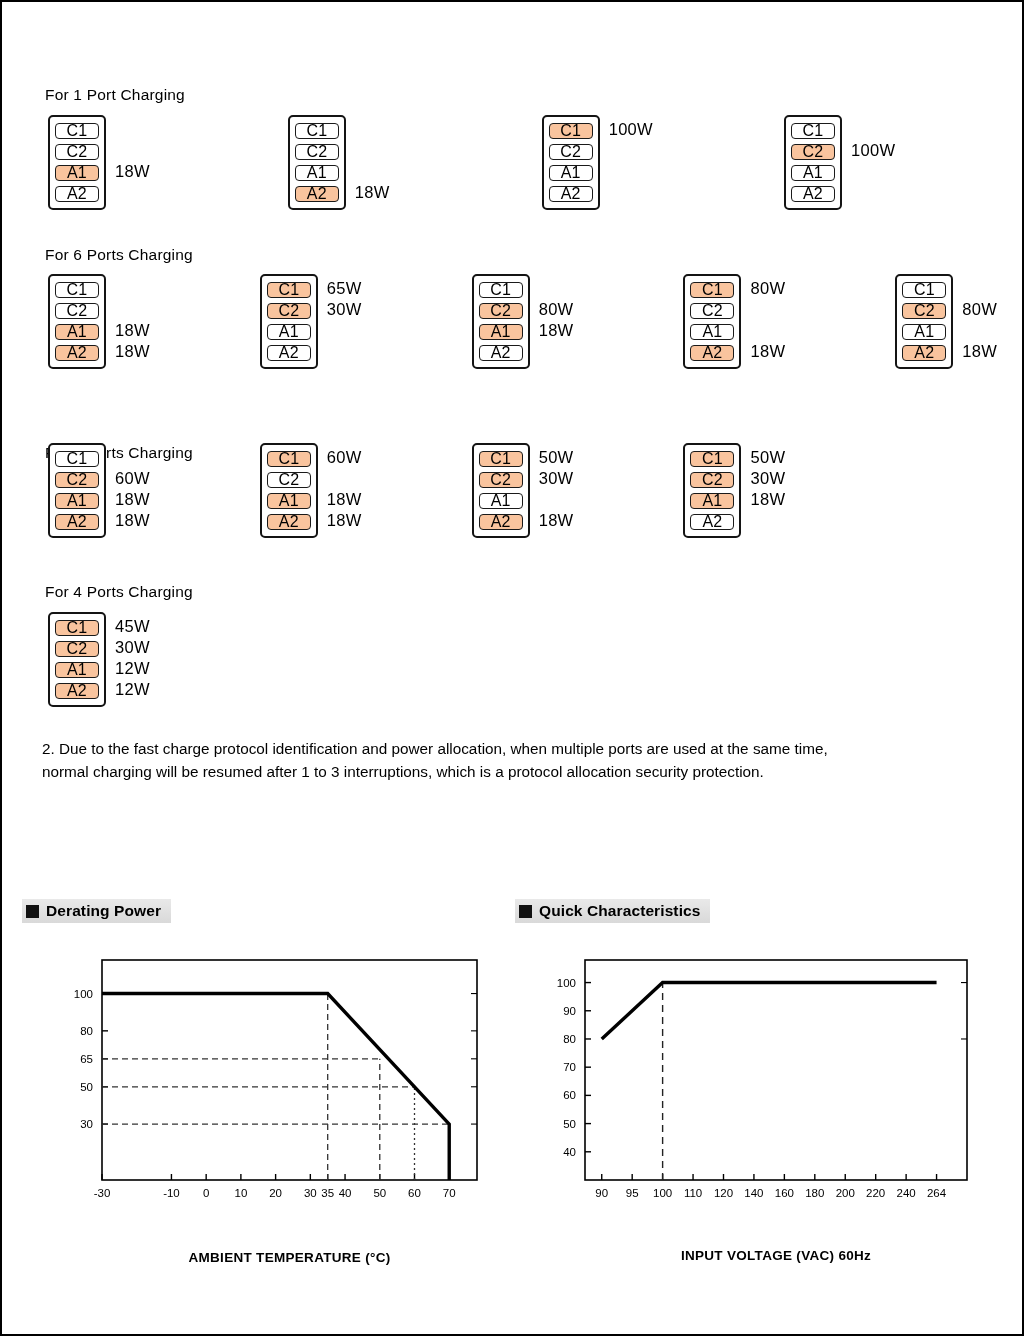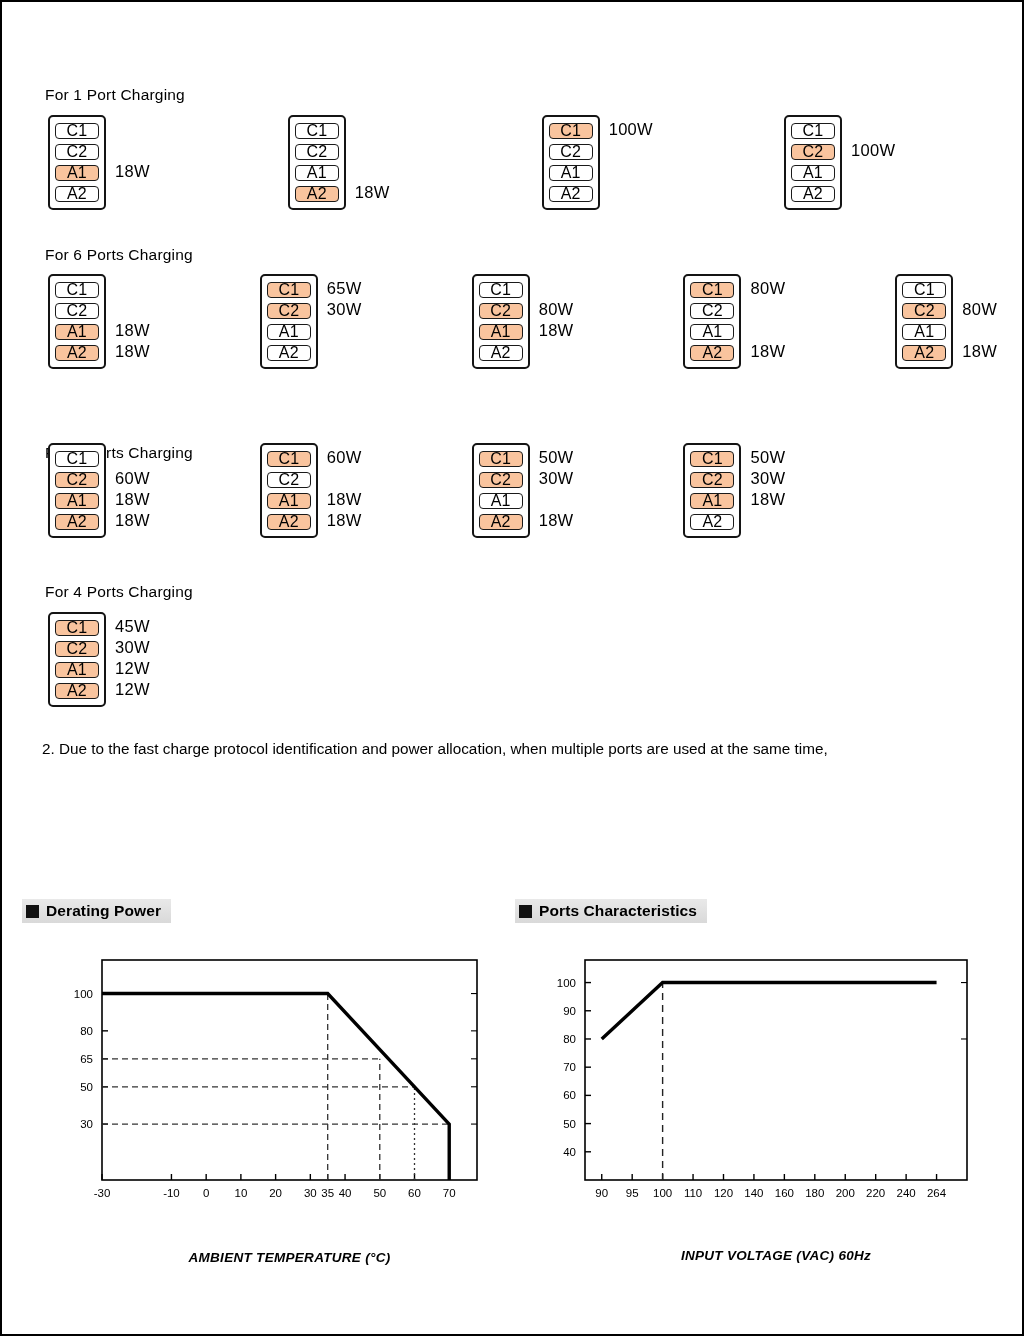--- a/index.html
+++ b/index.html
@@ -80,21 +80,21 @@
 
   
   .notes{font-size:15.3px;line-height:1.52;}
   .notes div{white-space:nowrap;}
 
   
   .chart-wrap{position:relative;}
   .axis-x-title{
     position:absolute;
     font-size:13.5px;font-weight:bold;letter-spacing:.3px;
-    white-space:nowrap;text-align:center;font-style:italic;
+    white-space:nowrap;text-align:center;
   }
   svg{display:block;}
   .tick-lbl{font-family:"Liberation Sans",sans-serif;font-size:11.5px;fill:#000;}
 </style>
 </head>
 <body>
 
 <div class="page">
 
 
@@ -313,20 +313,21 @@
             <div class="w">30W</div>
             <div class="w">12W</div>
             <div class="w">12W</div>
           </div>
         </div>
       </div>
     </div>
 
   <div class="notes" style="position:absolute;left:40px;top:735px;">
     <div>2. Due to the fast charge protocol identification and power allocation, when multiple ports are used at the same time,</div>
+    <div>    normal charging will be resumed after 1 to 3 interruptions, which is a protocol allocation security protection.</div>
   </div>
 
   <div style="position:absolute;left:20px;top:897px;">
     <div class="sec-head">
       <span class="sq"></span>
       <span class="txt">Derating Power</span>
     </div>
   </div>
 
   <div class="chart-wrap" style="position:absolute;left:20px;top:930px;width:470px;height:340px;">
@@ -377,21 +378,21 @@
         <line x1="80" y1="154.77966101694915" x2="392.5" y2="154.77966101694915" stroke="#333" stroke-width="1.3" stroke-dasharray="6,4"></line>
         <line x1="80" y1="192.0677966101695" x2="427.22222222222223" y2="192.0677966101695" stroke="#333" stroke-width="1.3" stroke-dasharray="6,4"></line>
         <polyline points="80,61.559322033898326 305.69444444444446,61.559322033898326 427.22222222222223,192.0677966101695 427.22222222222223,248" fill="none" stroke="#000" stroke-width="3.4" stroke-linejoin="miter"></polyline>
       </svg>
     <div class="axis-x-title" style="left: 80px; top: 318px; width: 375px;">AMBIENT TEMPERATURE (°C)</div>
   </div>
 
   <div style="position:absolute;left:513px;top:897px;">
     <div class="sec-head">
       <span class="sq"></span>
-      <span class="txt">Ports Characteristics</span>
+      <span class="txt">Quick Characteristics</span>
     </div>
   </div>
 
   <div class="chart-wrap" style="position:absolute;left:505px;top:930px;width:500px;height:340px;">
 
     <svg id="chart1" width="500" height="290" viewBox="0 0 500 290">
         <rect x="78" y="28" width="382" height="220" fill="none" stroke="#000" stroke-width="1.6"></rect>
         <line x1="78" y1="50.56410256410257" x2="84" y2="50.56410256410257" stroke="#000" stroke-width="1.4"></line>
         <text x="69" y="54.56410256410257" text-anchor="end" class="tick-lbl">100</text>
         <line x1="454" y1="50.56410256410257" x2="460" y2="50.56410256410257" stroke="#000" stroke-width="1.1"></line>

